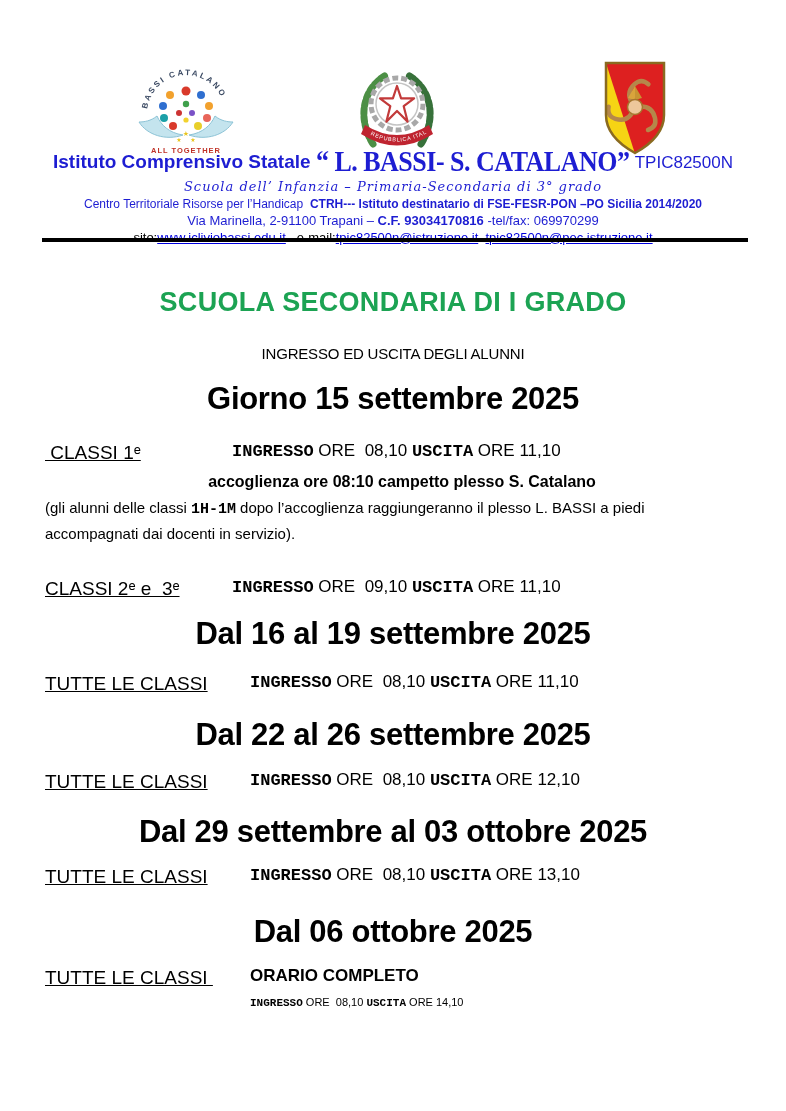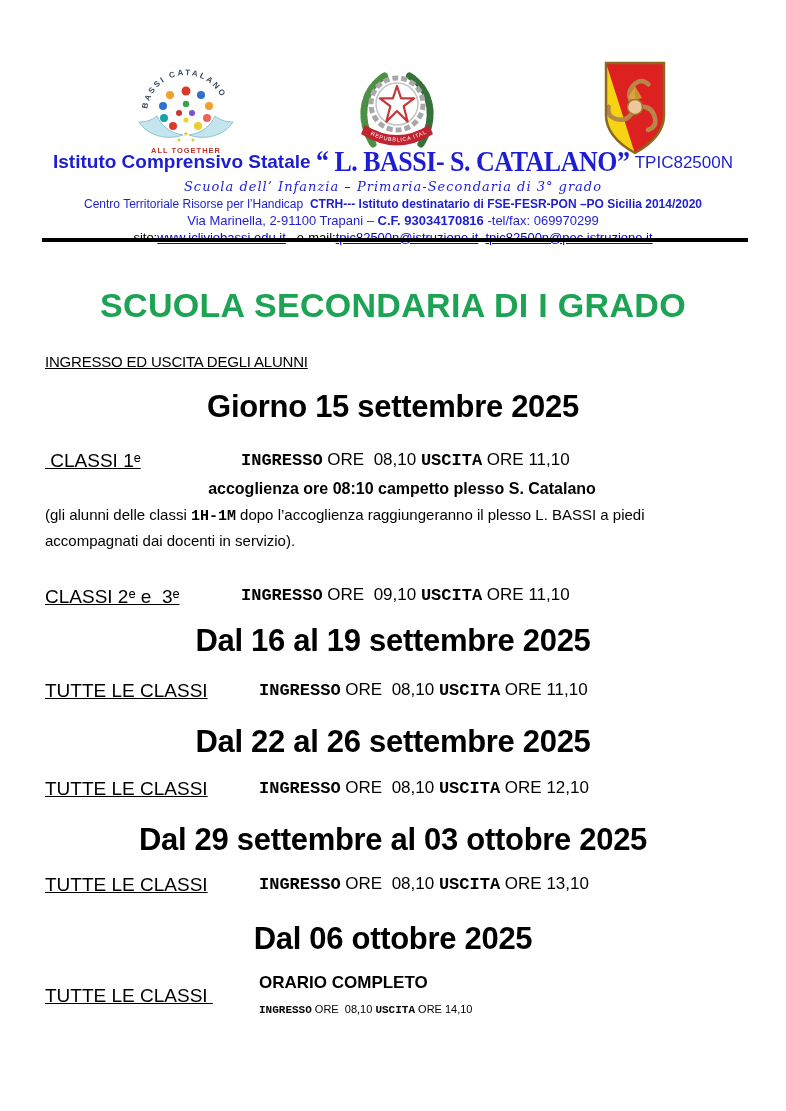--- a/index.html
+++ b/index.html
@@ -31,30 +31,30 @@
   .ctrh-line { font-size:12px; margin-top:3px; }
   .ctrh-bold { font-weight:bold; }
   .addr-line { font-size:13px; margin-top:2px; }
   .cf-bold { font-weight:bold; }
   .sito-line { font-size:13px; margin-top:2px; color:#000; }
   .link { color:#0000dd; text-decoration:underline; cursor:pointer; }
   .rule { position:absolute; top:238px; left:42px; right:38px; border-top:4px solid #000; }
 
   
   .main { padding:0 45px; }
-  .green-title { font-size:34px; font-weight:bold; color:#1ca353; text-align:center; margin-top:44px; line-height:1.05; letter-spacing:0.3px; }
-  .subtitle { font-size:15px; margin-top:29px; letter-spacing:-0.2px;text-decoration:underline; }
+  .green-title { font-size:27px; font-weight:bold; color:#1ca353; text-align:center; margin-top:44px; line-height:1.05; letter-spacing:0.3px; }
+  .subtitle { font-size:15px; text-align:center; margin-top:29px; letter-spacing:-0.2px; }
   .h-date { font-size:31px; font-weight:bold; text-align:center; line-height:1.1; letter-spacing:-0.3px; }
   .h-g15 { margin-top:20px; }
   .h-d16 { margin-top:15px; }
   .h-d22 { margin-top:21px; }
   .h-d29 { margin-top:21px; }
   .h-d06 { margin-top:25px; }
 
-  .sched-row { display:flex; align-items:center; font-size:17px; line-height:1.35;gap:9px; }
+  .sched-row { display:flex; align-items:flex-start; font-size:17px; line-height:1.35; }
   .row-label { font-size:19px; text-decoration:underline; white-space:pre; flex:0 0 auto; }
   .classi-row .row-label { min-width:187px; }
   .tutte-row  .row-label { min-width:205px; }
   .sched { white-space:pre-wrap; }
   .b { font-weight:bold;font-family:Liberation Mono, monospace; }
 
   .row-c1  { margin-top:24px; }
   .row-c23 { margin-top:31px; }
   .row-t1  { margin-top:20px; }
   .row-t2  { margin-top:17px; }

